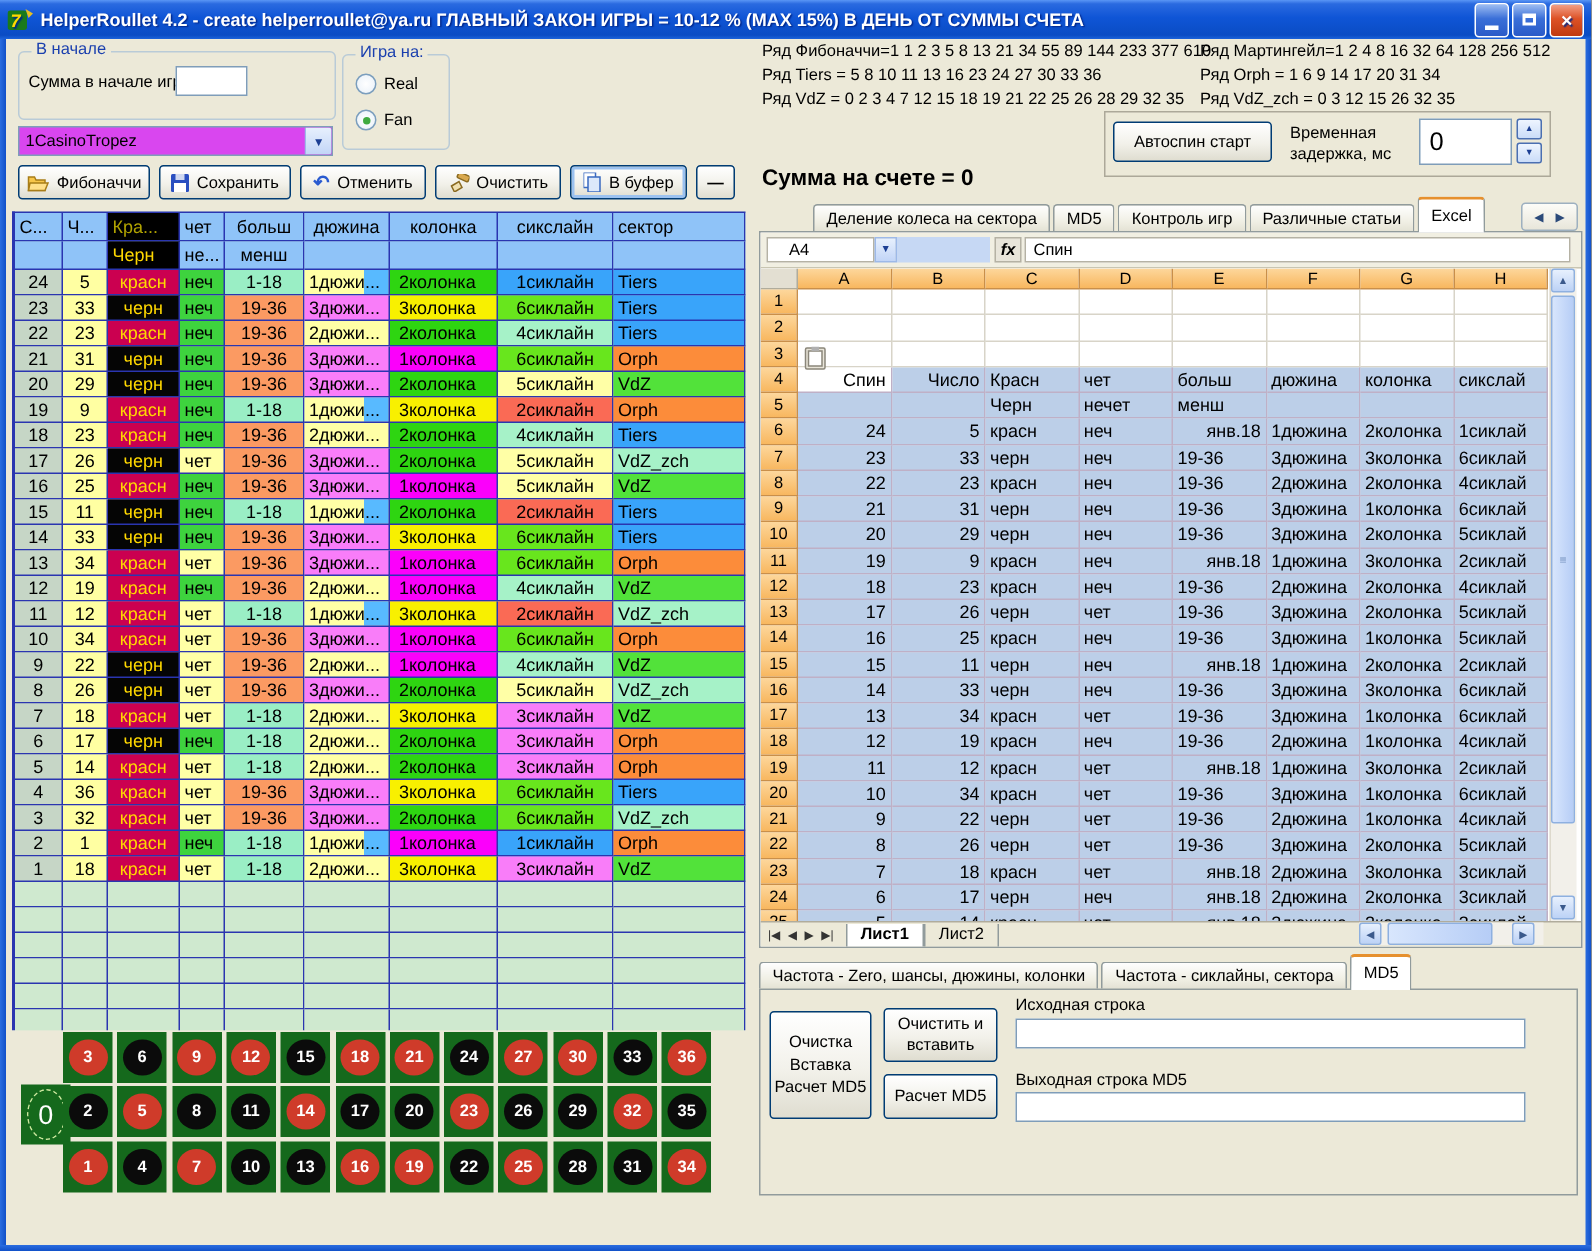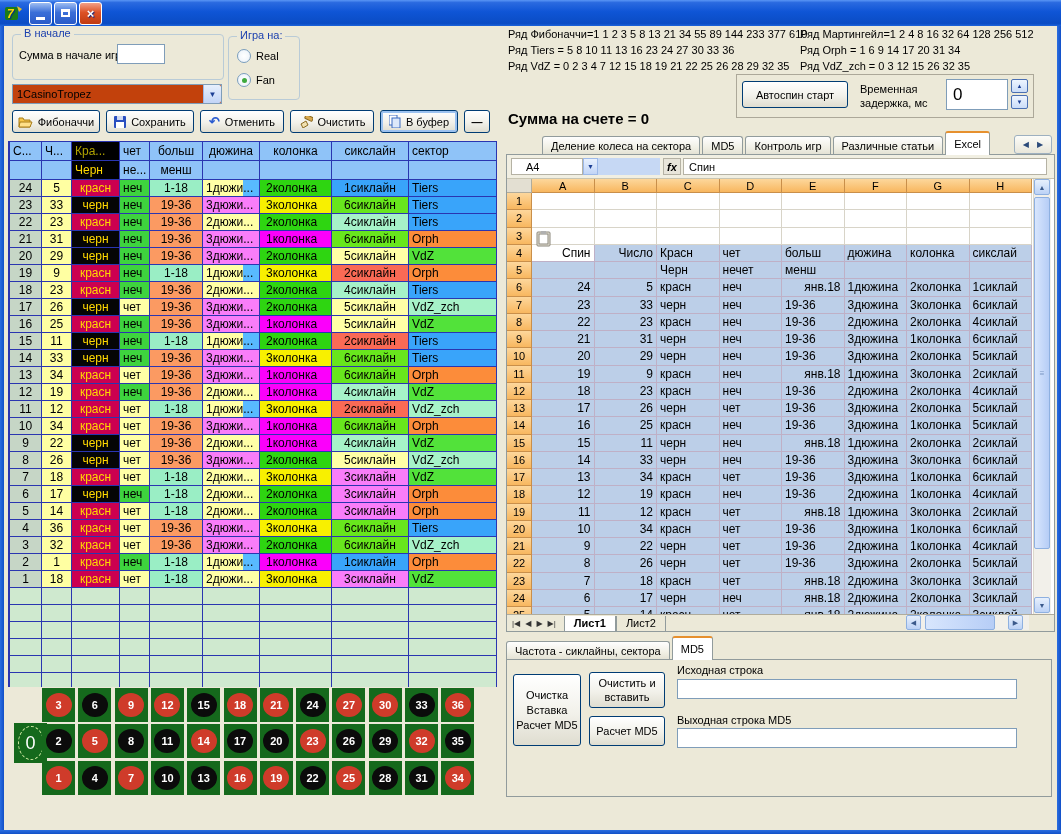--- a/index.html
+++ b/index.html
@@ -18,21 +18,21 @@
   .glyph-min{width:9px;height:3px;background:#fff;margin-top:10px;}
   .glyph-max{width:9px;height:8px;border:2px solid #fff;border-top-width:3px;box-sizing:border-box;}
   .glyph-x{color:#fff;font-weight:bold;font-size:13px;line-height:1;}
   .wb{position:absolute;background:linear-gradient(90deg,#2a6de0,#1150c8);}
   
   #controls{position:absolute;left:4px;top:26px;width:494px;height:110px;}
   .gbox{position:absolute;border:1px solid #b9cbd7;border-radius:4px;}
   .glabel{position:absolute;top:-8px;left:8px;background:#ece9d8;padding:0 3px;color:#1a3fae;}
   .lbl{position:absolute;color:#000;}
   .tinput{position:absolute;background:#fff;border:1px solid #7f9db9;box-sizing:border-box;}
-  .combo{position:absolute;background:#c2410c;border:1px solid #7f9db9;box-sizing:border-box;display:flex;align-items:center;}
+  .combo{position:absolute;background:#d946ef;border:1px solid #7f9db9;box-sizing:border-box;display:flex;align-items:center;}
   .combo .ctext{flex:1;padding-left:4px;}
   .combo .cbtn{width:17px;height:100%;border-left:1px solid #9db9e8;border-radius:0 2px 2px 0;
     background:linear-gradient(#e7f0fd,#c2d5f7);display:flex;align-items:center;justify-content:center;
     color:#1c3f94;font-size:8px;}
   .radio{position:absolute;display:flex;align-items:center;gap:5px;}
   .rdot{width:12px;height:12px;border-radius:50%;border:1px solid #7b9ebd;background:radial-gradient(#fff,#e8f0f8);
     display:flex;align-items:center;justify-content:center;}
   .rdot.on::after{content:"";width:5px;height:5px;border-radius:50%;background:#3faa3f;}
   .xpbtn{position:absolute;border:1px solid #003c74;border-radius:3px;box-sizing:border-box;
     background:linear-gradient(#fff,#f2f1ea 55%,#dfddd0);display:flex;align-items:center;justify-content:center;
@@ -121,20 +121,21 @@
 <body>
 
 <div id="app">
 
   <div class="titlebar">
     <svg class="appicon" viewBox="0 0 18 16">
       <rect x="0" y="2" width="13" height="13" rx="2" fill="#1a7a1a"></rect>
       <text x="2" y="13" font-size="12" font-weight="bold" font-style="italic" fill="#ffd800" font-family="Liberation Sans,sans-serif">7</text>
       <path d="M12 1 L17 4 L14 7 Z" fill="#e8c020"></path>
     </svg>
+    <div class="title-text">HelperRoullet 4.2 - create helperroullet@ya.ru ГЛАВНЫЙ ЗАКОН ИГРЫ = 10-12 % (MAX 15%) В ДЕНЬ ОТ СУММЫ СЧЕТА</div>
     <div class="tbtn">
         <div class="glyph-min"></div>
       </div>
     <div class="tbtn">
         <div class="glyph-max"></div>
       </div>
     <div class="tbtn close">
         <span class="glyph-x">×</span>
       </div>
   </div>
@@ -1030,20 +1031,21 @@
       </div>
       <div class="rcell" style="left: 401px; top: 73.6px;">
         <div class="chip" style="background: rgb(11, 11, 11);">31</div>
       </div>
       <div class="rcell" style="left: 437.3px; top: 73.6px;">
         <div class="chip" style="background: rgb(207, 59, 42);">34</div>
       </div>
     </div>
 
   <div class="tabstrip" style="left:506px;top:638px;" id="btabs">
+      <div class="tab">Частота - Zero, шансы, дюжины, колонки</div>
       <div class="tab">Частота - сиклайны, сектора</div>
       <div class="tab active">MD5</div>
     </div>
   <div id="md5panel">
     <div class="xpbtn" style="left:6px;top:14px;width:68px;height:72px;padding:2px;text-align:center;white-space:normal;line-height:15px;">
       <span>Очистка Вставка Расчет MD5</span>
     </div>
     <div class="xpbtn" style="left:82px;top:12px;width:76px;height:36px;padding:2px;text-align:center;white-space:normal;line-height:14px;">
       <span>Очистить и вставить</span>
     </div>

